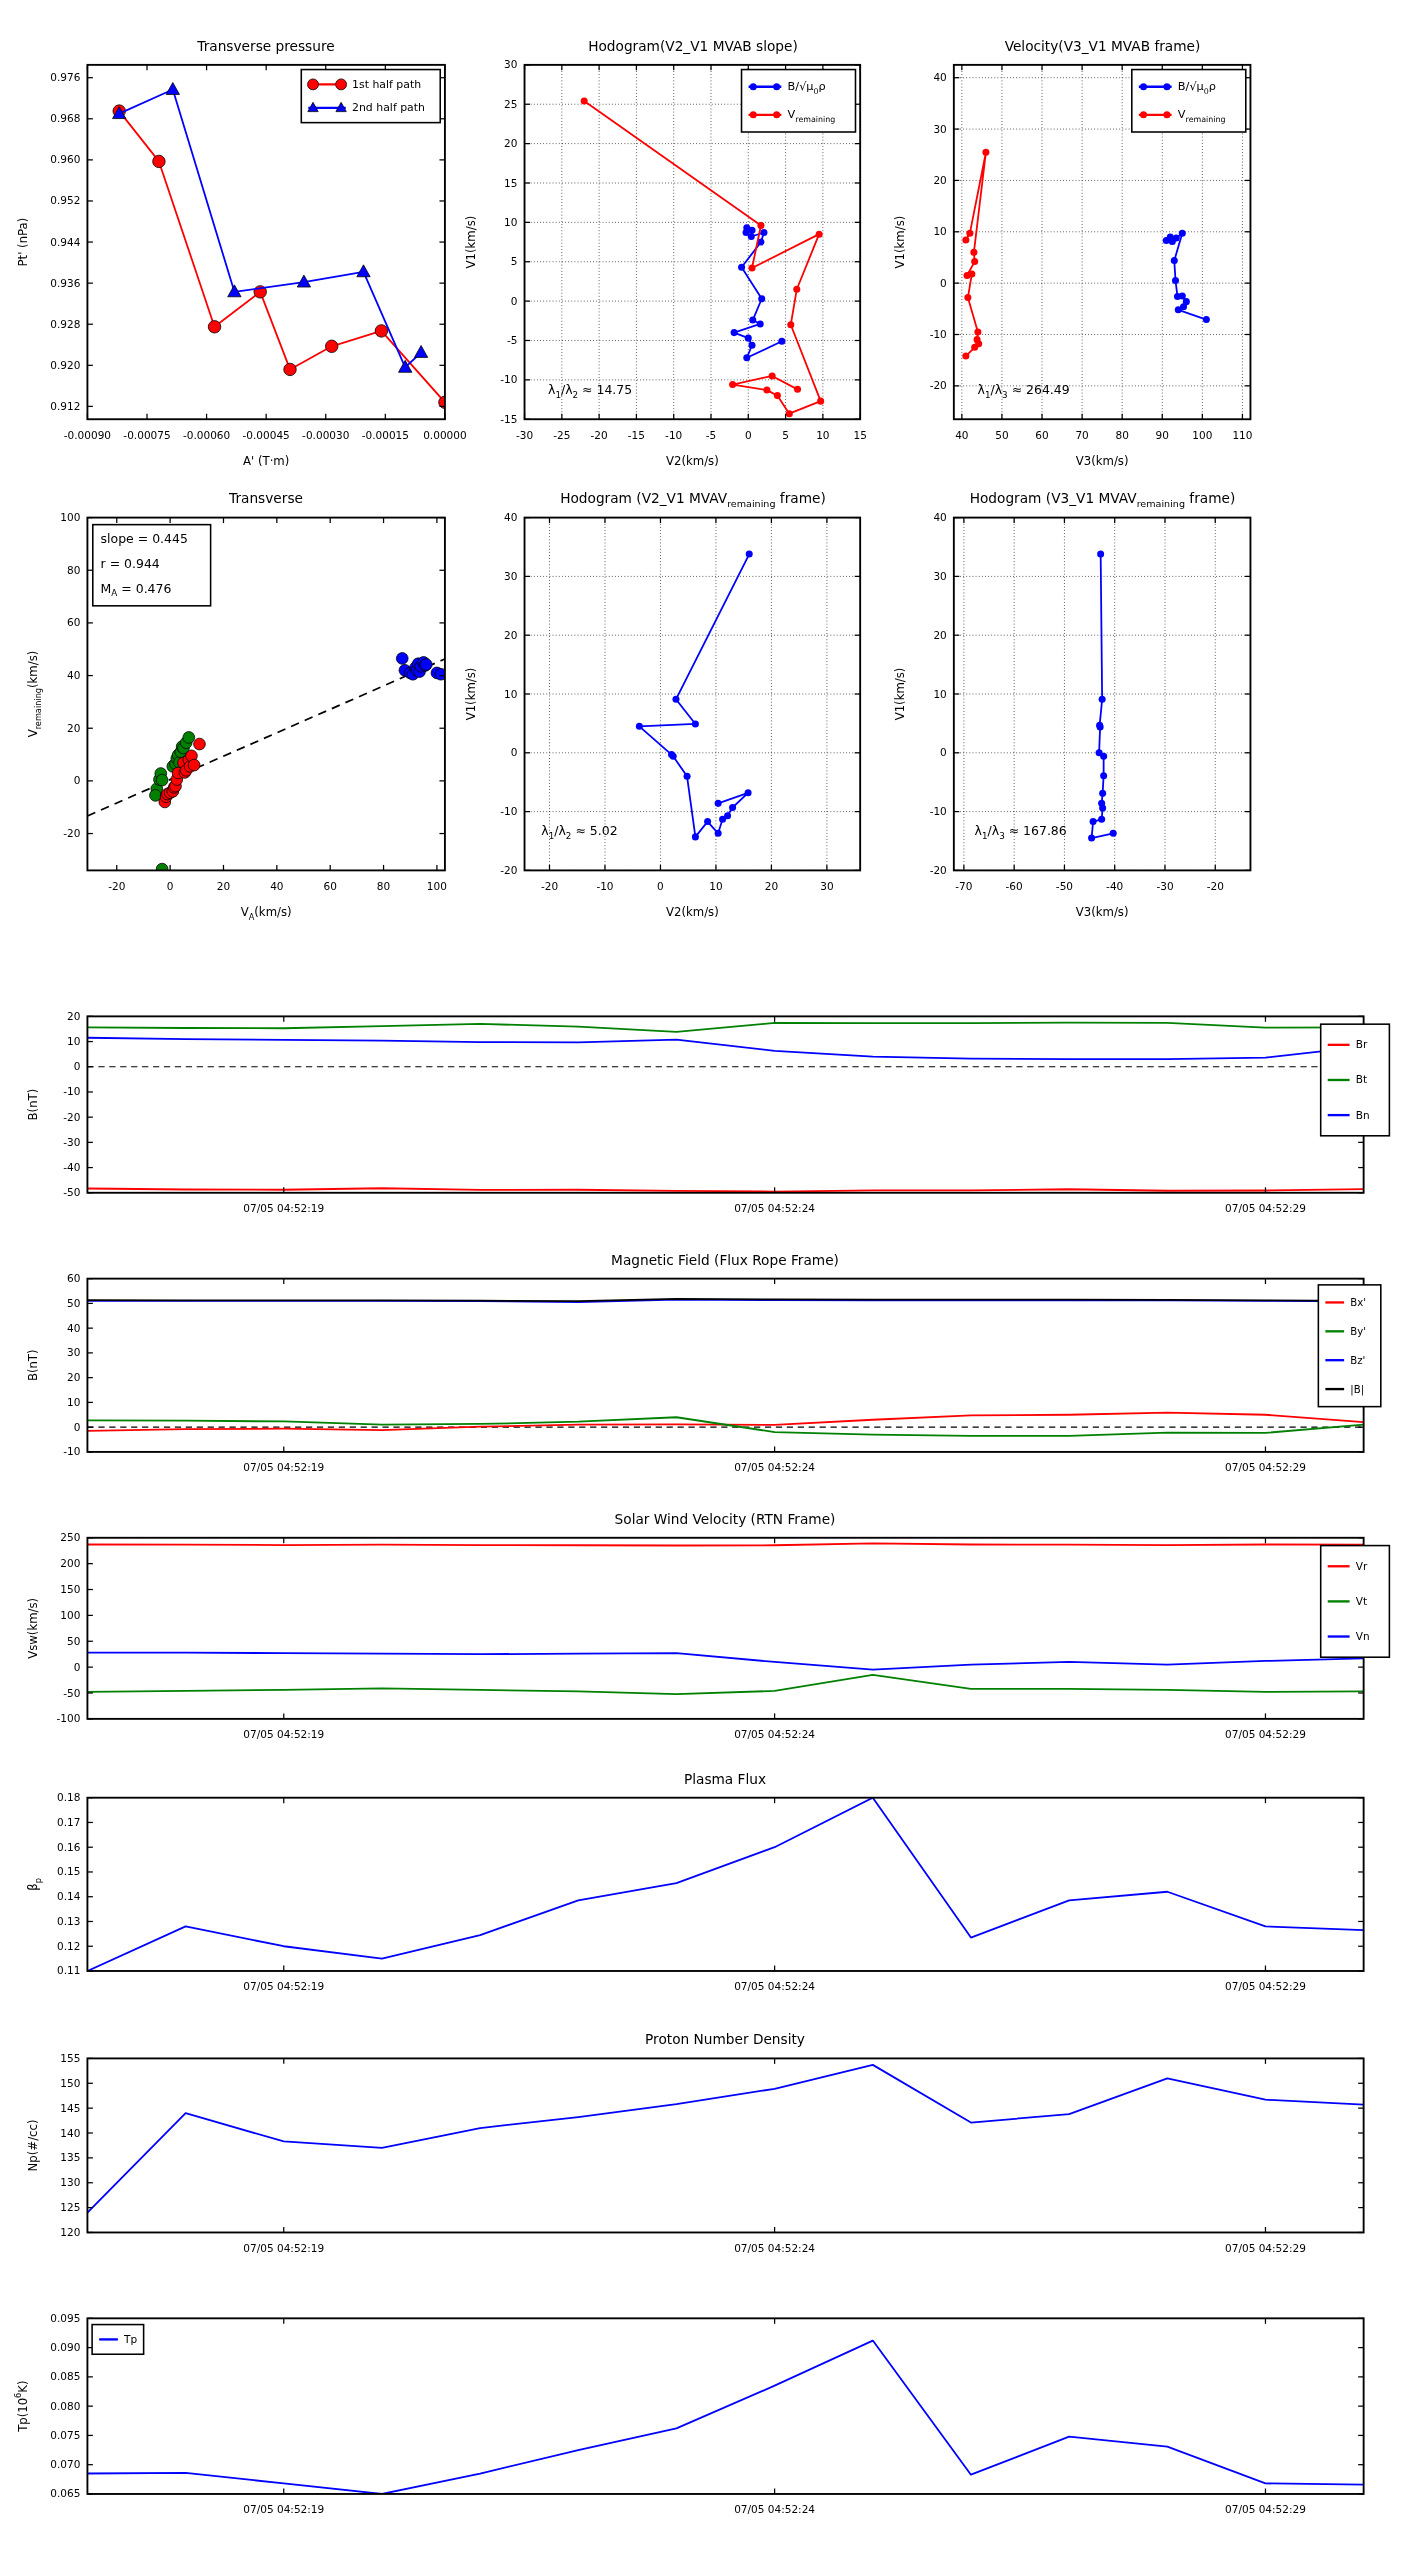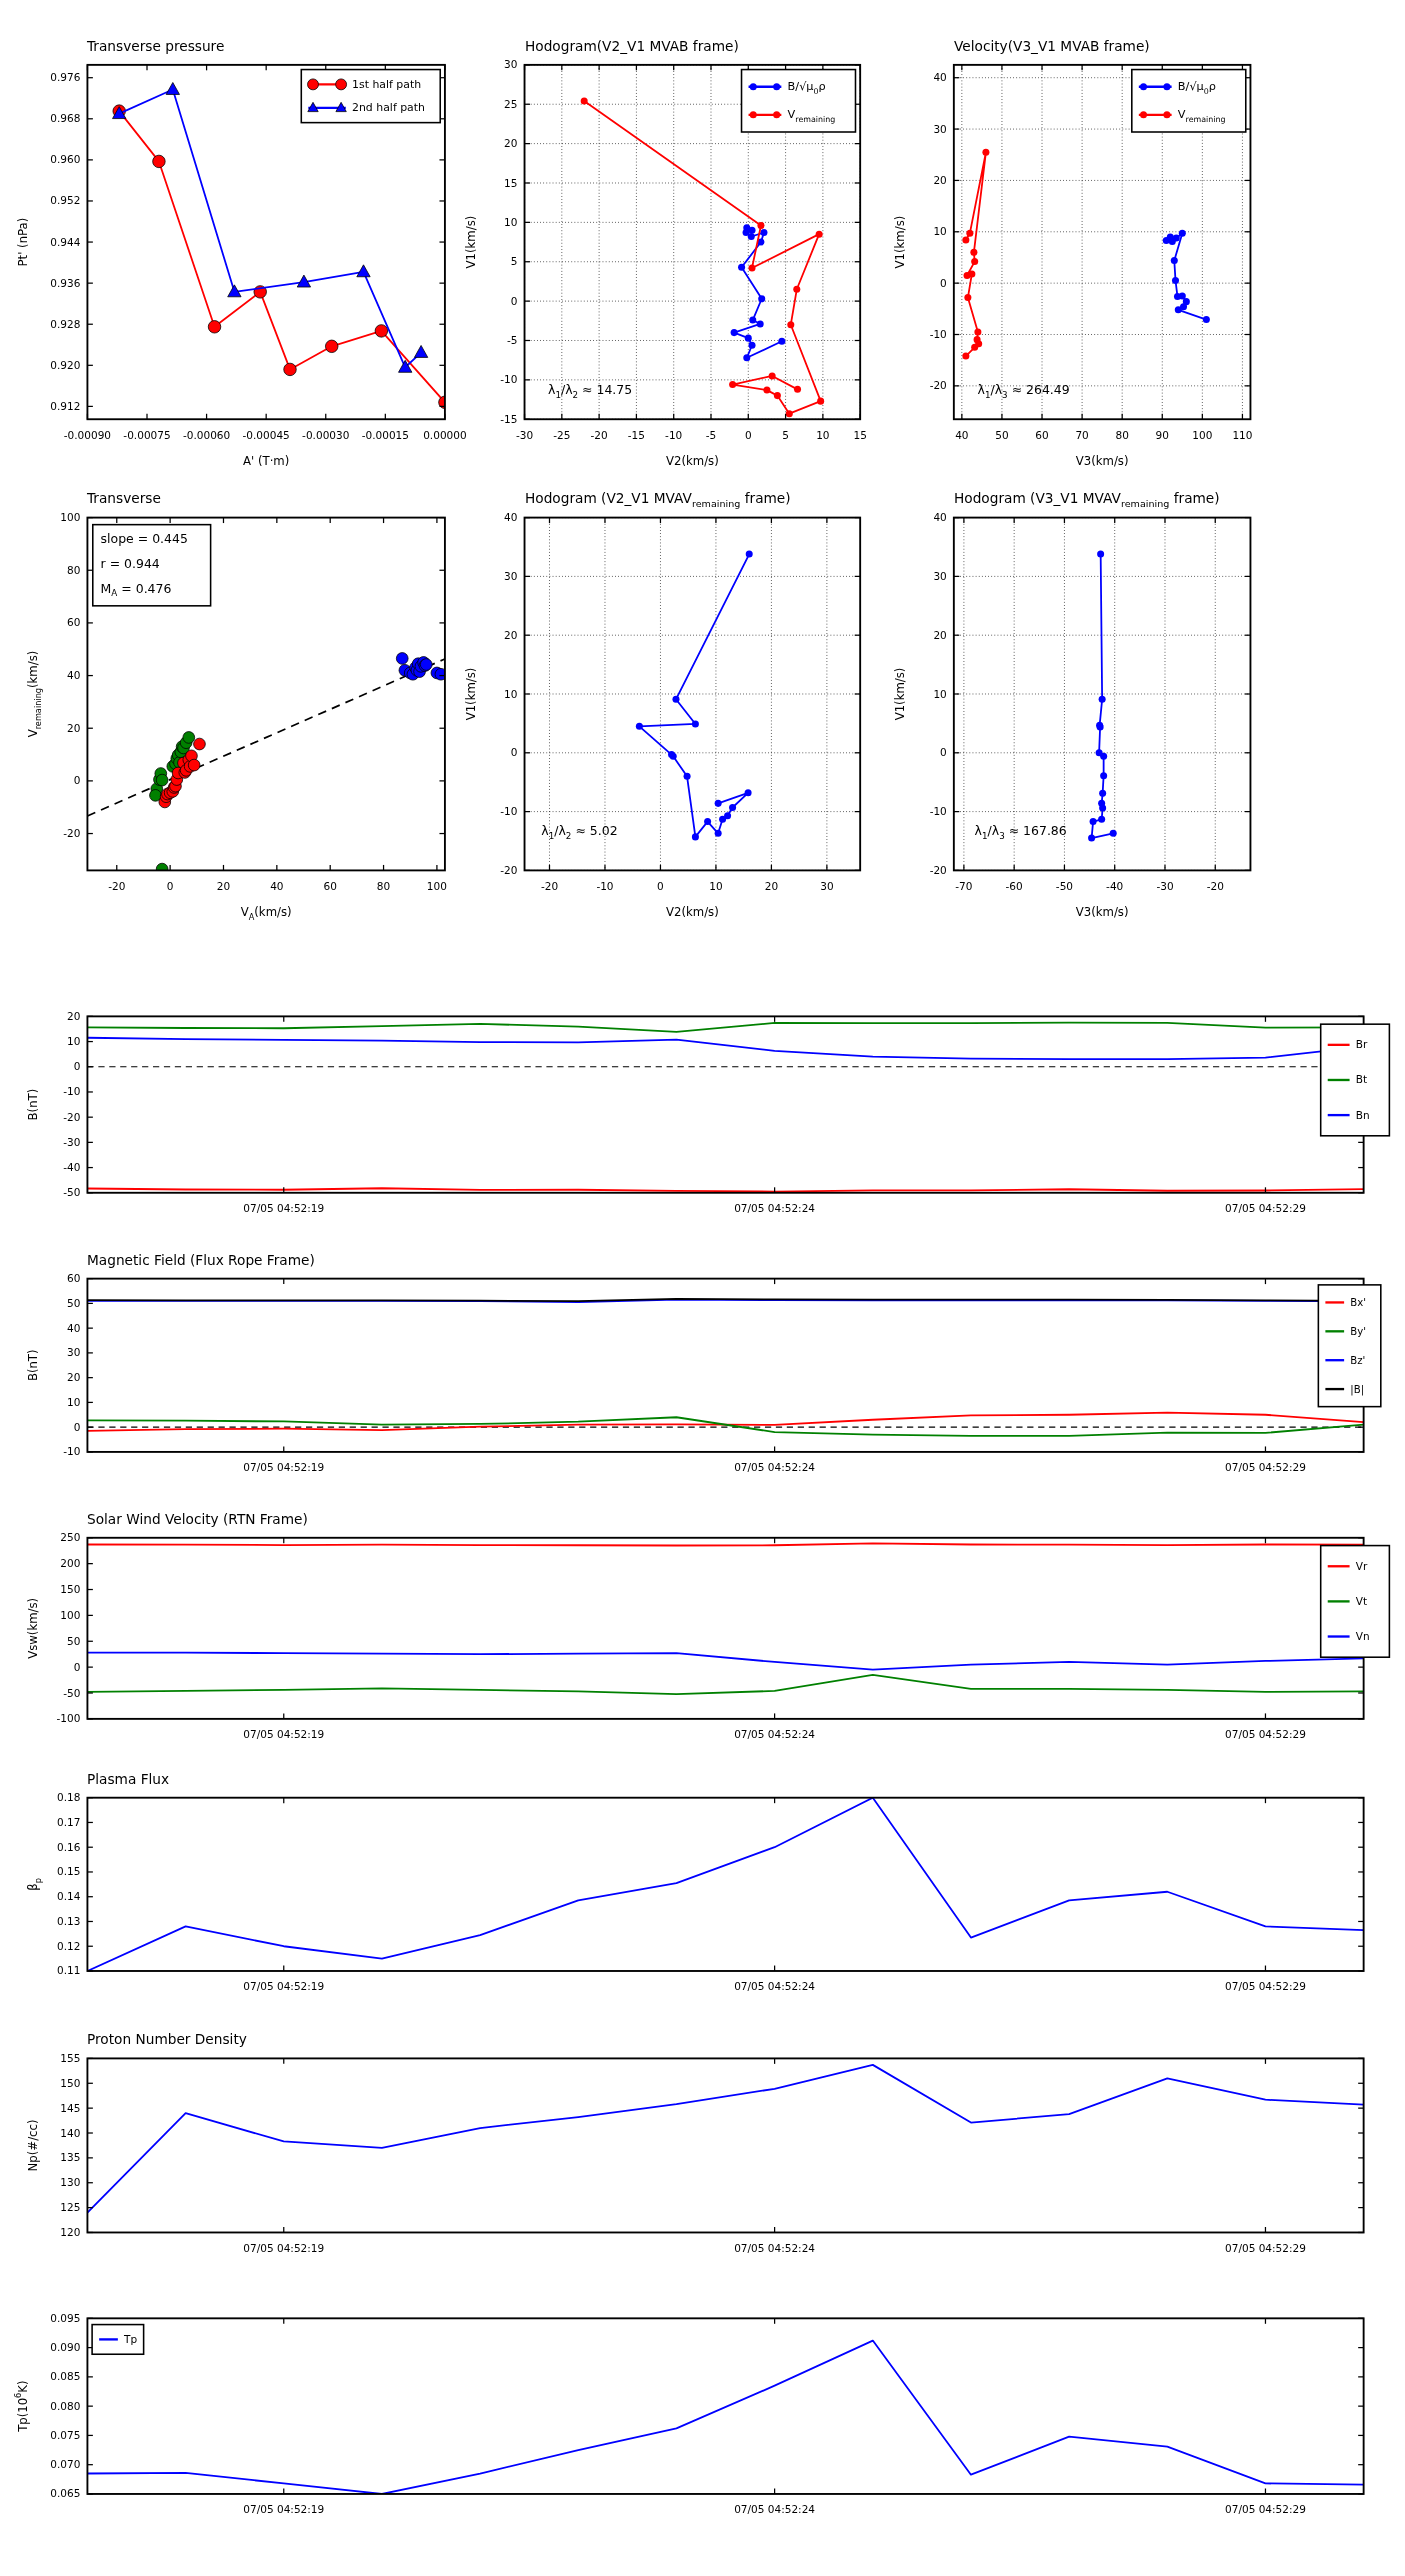--- a/index.html
+++ b/index.html
@@ -1,21 +1,21 @@
 <!DOCTYPE html>
 <html style="font-size:12.5px"><head>
 <meta charset="utf-8">
 <style>
   html,body{margin:0;padding:0;background:#888;}
   .screenshot{
     position:relative;width:1405px;height:2576px;background:#ffffff;
     font-family:"DejaVu Sans", sans-serif;color:#000;overflow:hidden;
   }
   .ptitle{
-    position:absolute;font-size:13.7px;line-height:19px;text-align:left;
+    position:absolute;font-size:13.7px;line-height:19px;text-align:center;
     color:#000;white-space:nowrap;
   }
   .ptitle sub,.ptitle sup{font-size:70%;}
   svg{position:absolute;left:0;top:0;}
 </style>
 </head>
 <body>
 
 <div class="screenshot">
   <svg id="fig" width="1405" height="2576" viewBox="0 0 1800 3300">
@@ -902,21 +902,21 @@
         <text x="0" y="0" font-size="15" text-anchor="middle" fill="#000" font-family="&quot;DejaVu Sans&quot;,sans-serif" transform="translate(34,3082.5) rotate(-90)"><tspan font-size="15">Tp(10</tspan><tspan font-size="10.5" dy="-7">6</tspan><tspan font-size="15" dy="7">K)</tspan></text>
         <g>
           <rect x="118" y="2978" width="66" height="38" fill="#fff" stroke="#000" stroke-width="2"></rect>
           <line x1="127" y1="2997" x2="151" y2="2997" stroke="#0000ff" stroke-width="3"></line>
           <text x="159" y="3001.5" font-size="13.5" text-anchor="start" fill="#000" font-family="&quot;DejaVu Sans&quot;,sans-serif"><tspan font-size="13.5">Tp</tspan></text>
         </g>
       </g>
     </svg>
 
   <div class="ptitle" style="left:87px;top:37px;width:358px;">Transverse pressure</div>
-  <div class="ptitle" style="left:525px;top:37px;width:336px;">Hodogram(V2_V1 MVAB frame)</div>
+  <div class="ptitle" style="left:525px;top:37px;width:336px;">Hodogram(V2_V1 MVAB slope)</div>
   <div class="ptitle" style="left:954px;top:37px;width:297px;">Velocity(V3_V1 MVAB frame)</div>
   <div class="ptitle" style="left:87px;top:489px;width:358px;">Transverse</div>
   <div class="ptitle" style="left:525px;top:489px;width:336px;">Hodogram (V2_V1 MVAV<sub>remaining</sub> frame)</div>
   <div class="ptitle" style="left:954px;top:489px;width:297px;">Hodogram (V3_V1 MVAV<sub>remaining</sub> frame)</div>
   <div class="ptitle" style="left:87px;top:1251px;width:1276px;">Magnetic Field (Flux Rope Frame)</div>
   <div class="ptitle" style="left:87px;top:1510px;width:1276px;">Solar Wind Velocity (RTN Frame)</div>
   <div class="ptitle" style="left:87px;top:1770px;width:1276px;">Plasma Flux</div>
   <div class="ptitle" style="left:87px;top:2030px;width:1276px;">Proton Number Density</div>
 </div>
 

